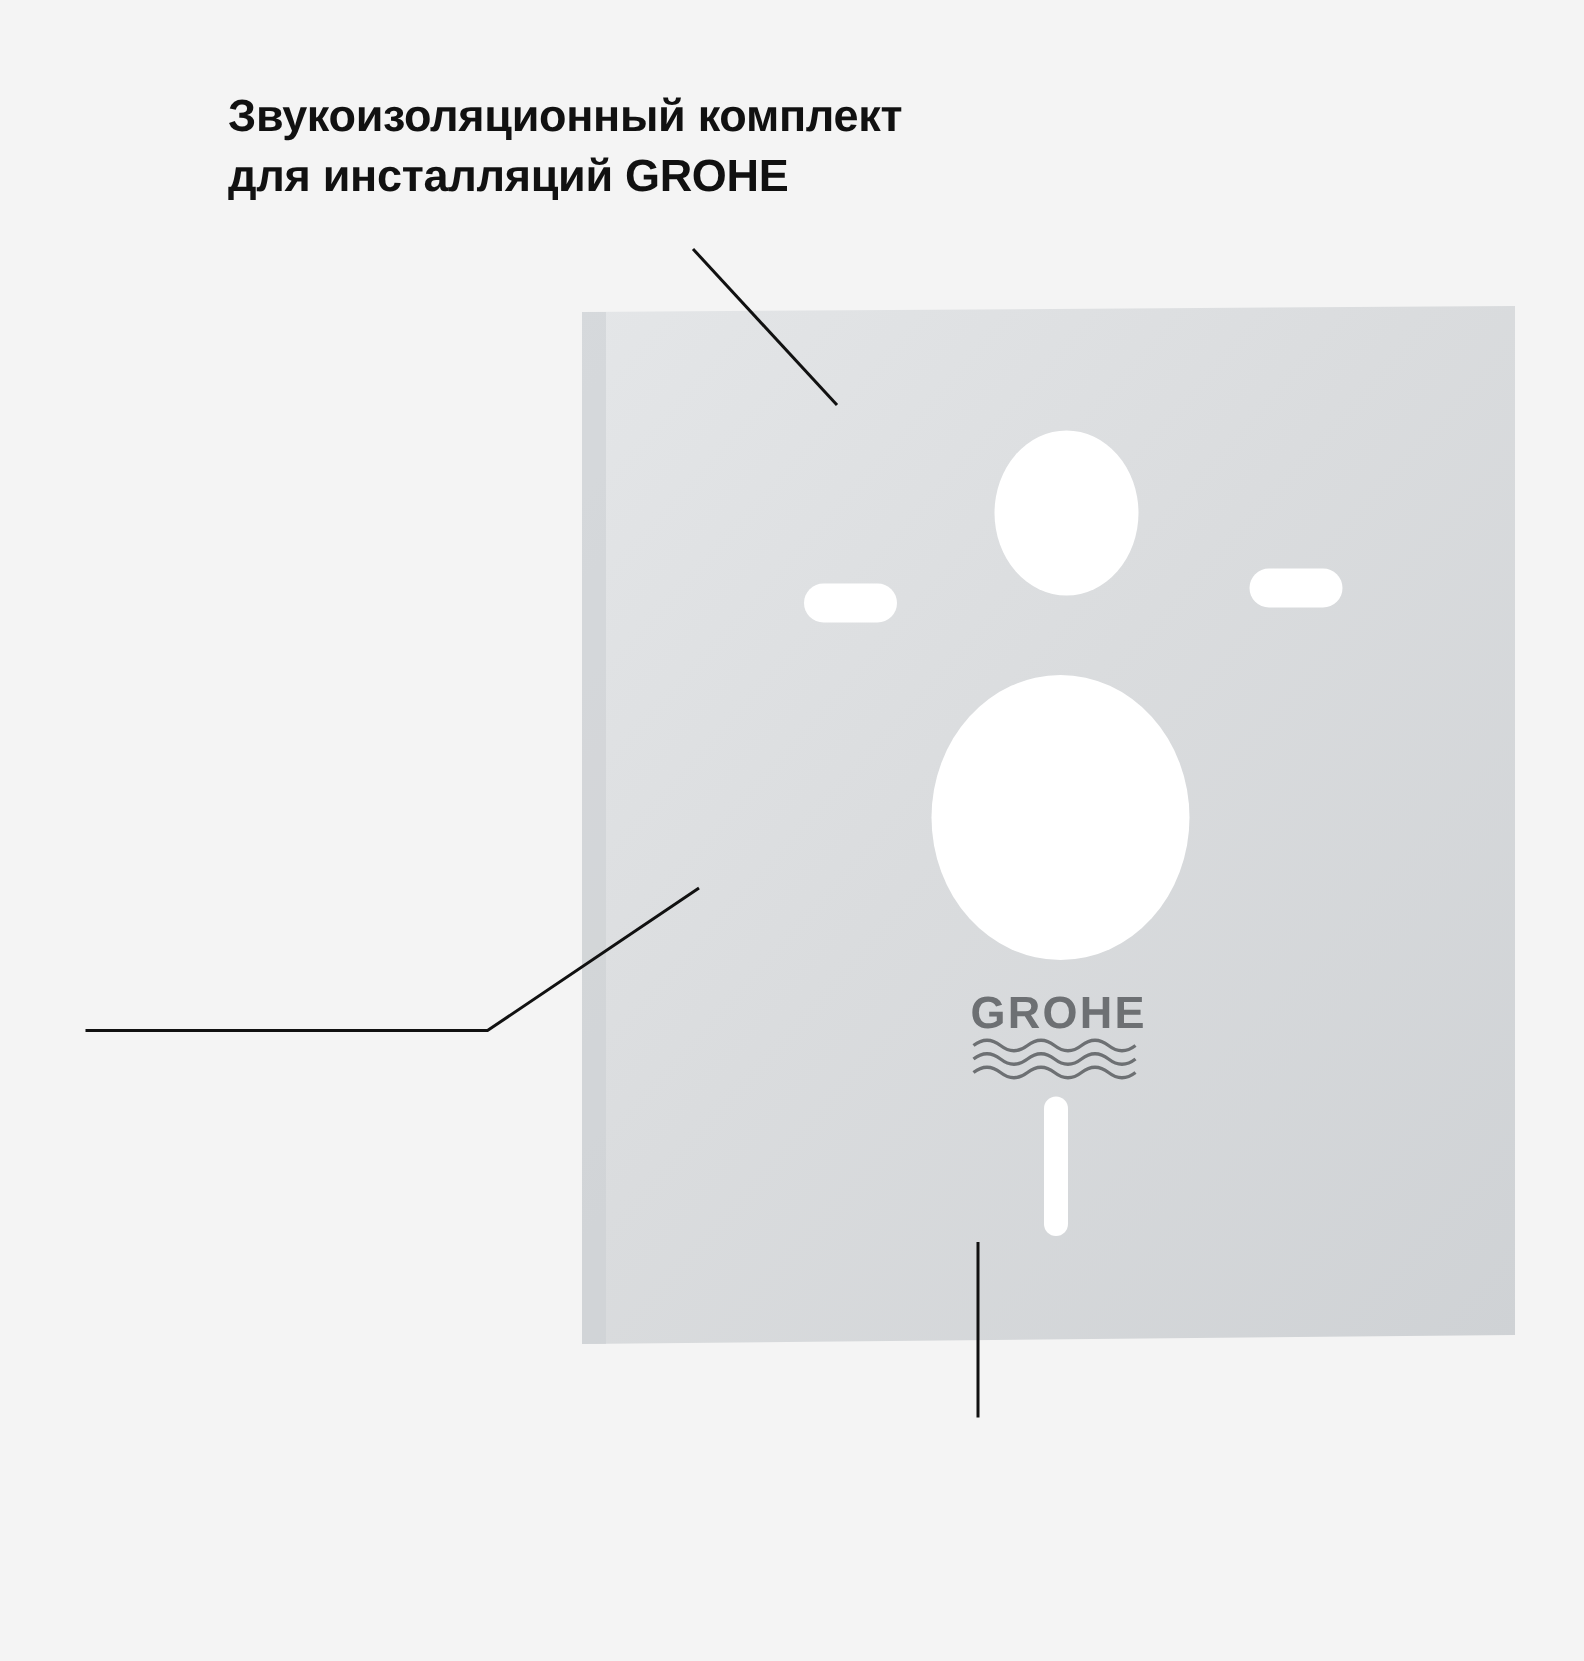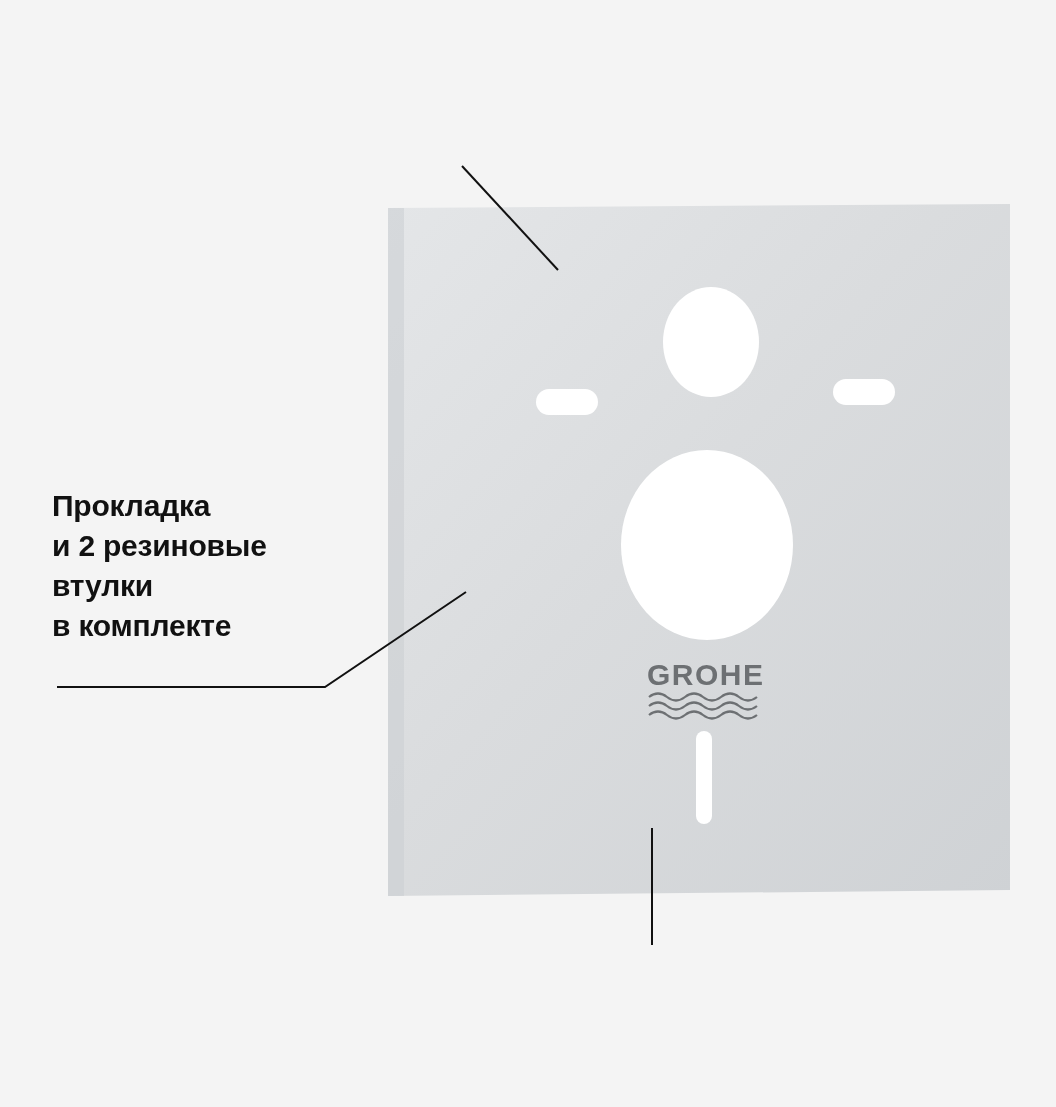--- a/index.html
+++ b/index.html
@@ -90,20 +90,18 @@
 
   <svg class="grohe-logo" viewBox="0 0 125 70">
     <text x="2" y="30" font-family="Liberation Sans, sans-serif" font-size="30" font-weight="700" letter-spacing="1.5" fill="#6d7073">GROHE</text>
     <g stroke="#6d7073" stroke-width="2.2" fill="none">
       <path d="M4 42 q9 -7 18 0 q9 7 18 0 q9 -7 18 0 q9 7 18 0 q9 -7 18 0 q9 7 18 0"></path>
       <path d="M4 51 q9 -7 18 0 q9 7 18 0 q9 -7 18 0 q9 7 18 0 q9 -7 18 0 q9 7 18 0"></path>
       <path d="M4 60 q9 -7 18 0 q9 7 18 0 q9 -7 18 0 q9 7 18 0 q9 -7 18 0 q9 7 18 0"></path>
     </g>
   </svg>
 
+  <div class="annotation" id="ann-top">Звукоизоляционный комплект
+для инсталляций GROHE</div>
 
-  <div class="annotation" id="ann-left">Прокладка
-и 2 резиновые
-втулки
-в комплекте</div>
 
 
 </div>
 
 </body></html>

